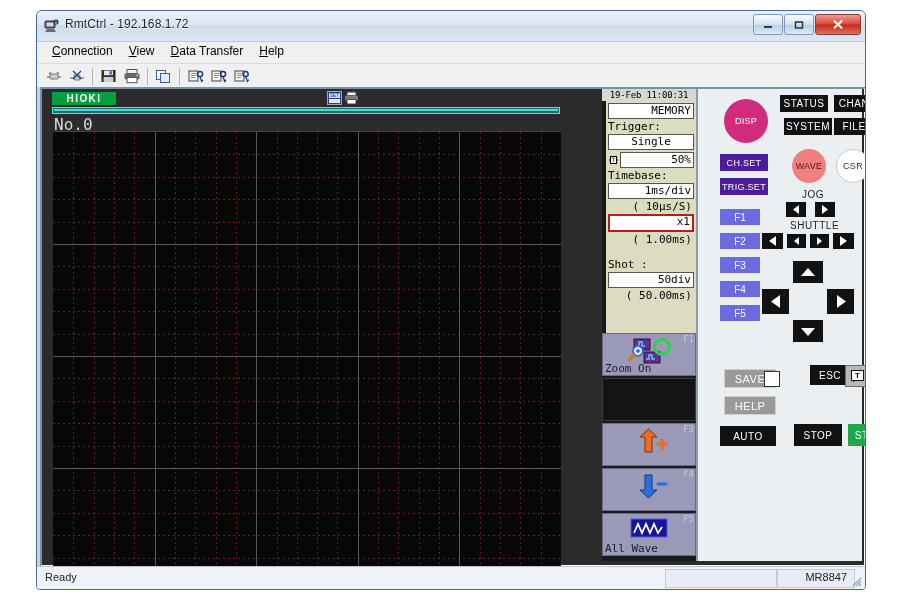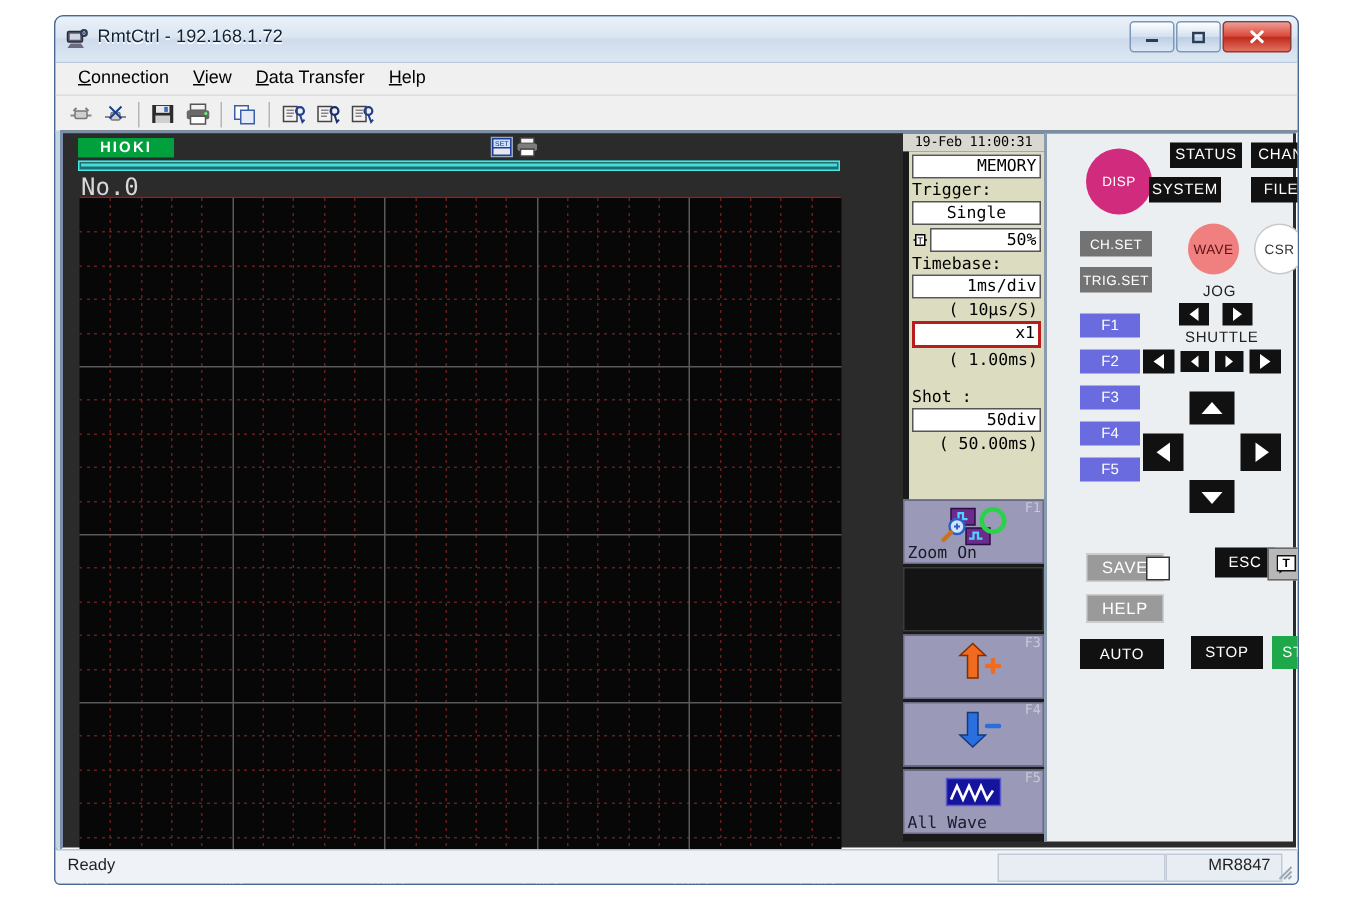--- a/index.html
+++ b/index.html
@@ -96,21 +96,21 @@
 
   
   .rpanel{position:absolute;left:654px;top:0;width:164px;height:472px;
     background:#eceff2;border-left:2px solid #8a9bad;}
   .btn{font-family:"Liberation Sans",sans-serif;display:flex;align-items:center;
     justify-content:center;box-sizing:border-box;margin-left:16px;}
   .kblack{background:#111;color:#fff;font-size:10px;letter-spacing:.5px;}
   .kgray{background:#9a9a9a;color:#fff;font-size:11px;letter-spacing:.5px;
     border:1px solid #cfcfcf;}
   .kgreen{background:#1fa84a;color:#fff;font-size:10px;letter-spacing:.5px;}
-  .kpurple{background:#737373;color:#fff;font-size:9px;letter-spacing:.3px;}
+  .kpurple{background:#4c1d95;color:#fff;font-size:9px;letter-spacing:.3px;}
   .kblue{background:#6b6be0;color:#fff;font-size:10px;}
   .round{border-radius:50%;display:flex;align-items:center;justify-content:center;
     font-size:9px;letter-spacing:.3px;}
   .abs{position:absolute;}
   .arr{position:absolute;background:#111;display:flex;align-items:center;justify-content:center;}
   .sect{position:absolute;font-size:10px;color:#222;letter-spacing:.5px;}
 
   
   .statusbar{position:absolute;left:0;bottom:0;width:828px;height:22px;
     background:#eff3f7;border-top:1px solid #b7c6d8;}
@@ -403,21 +403,21 @@
           </div>
         </div>
       </div>
 
       <div class="rpanel">
 
         <div class="btn round abs" style="left:10px;top:10px;width:44px;height:44px;background:#d12b7e;color:#fff;">DISP</div>
 
         <div class="btn kblack abs" style="left:66px;top:6px;width:48px;height:17px;">STATUS</div>
         <div class="btn kblack abs" style="left:120px;top:6px;width:40px;height:17px;">CHAN</div>
-        <div class="btn kblack abs" style="left:52px;top:29px;width:48px;height:17px;">SYSTEM</div>
+        <div class="btn kblack abs" style="left:70px;top:29px;width:48px;height:17px;">SYSTEM</div>
         <div class="btn kblack abs" style="left:120px;top:29px;width:40px;height:17px;">FILE</div>
 
         <div class="btn kpurple abs" style="left:6px;top:65px;width:48px;height:17px;">CH.SET</div>
         <div class="btn kpurple abs" style="left:6px;top:89px;width:48px;height:17px;">TRIG.SET</div>
 
         <div class="btn round abs" style="left:78px;top:60px;width:34px;height:34px;background:#f08080;color:#5a1010;">WAVE</div>
         <div class="btn round abs" style="left:122px;top:60px;width:34px;height:34px;background:#fff;color:#333;border:1px solid #c9c9c9;">CSR</div>
 
         <div class="btn kblue abs" style="left:6px;top:120px;width:40px;height:16px;">F1</div>
         <div class="btn kblue abs" style="left:6px;top:144px;width:40px;height:16px;">F2</div>

